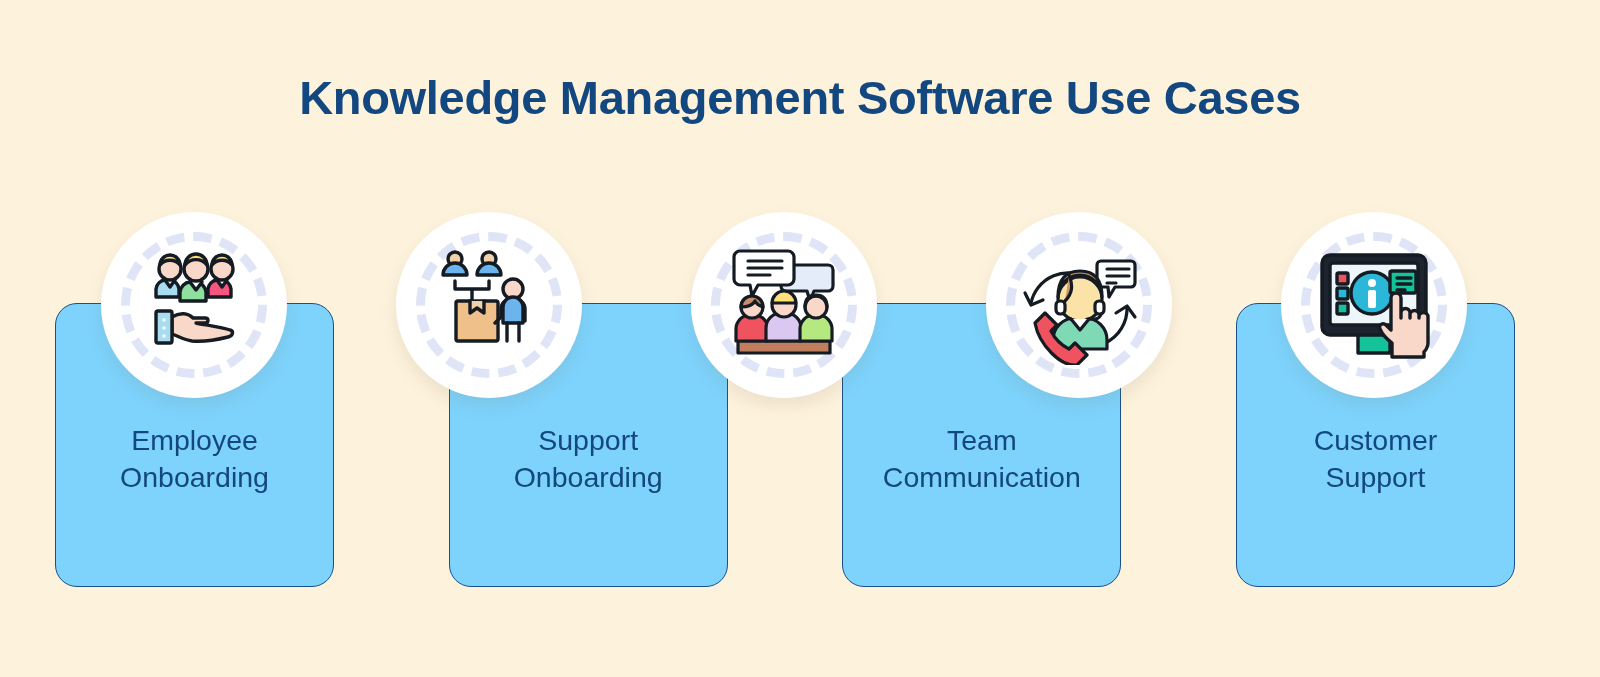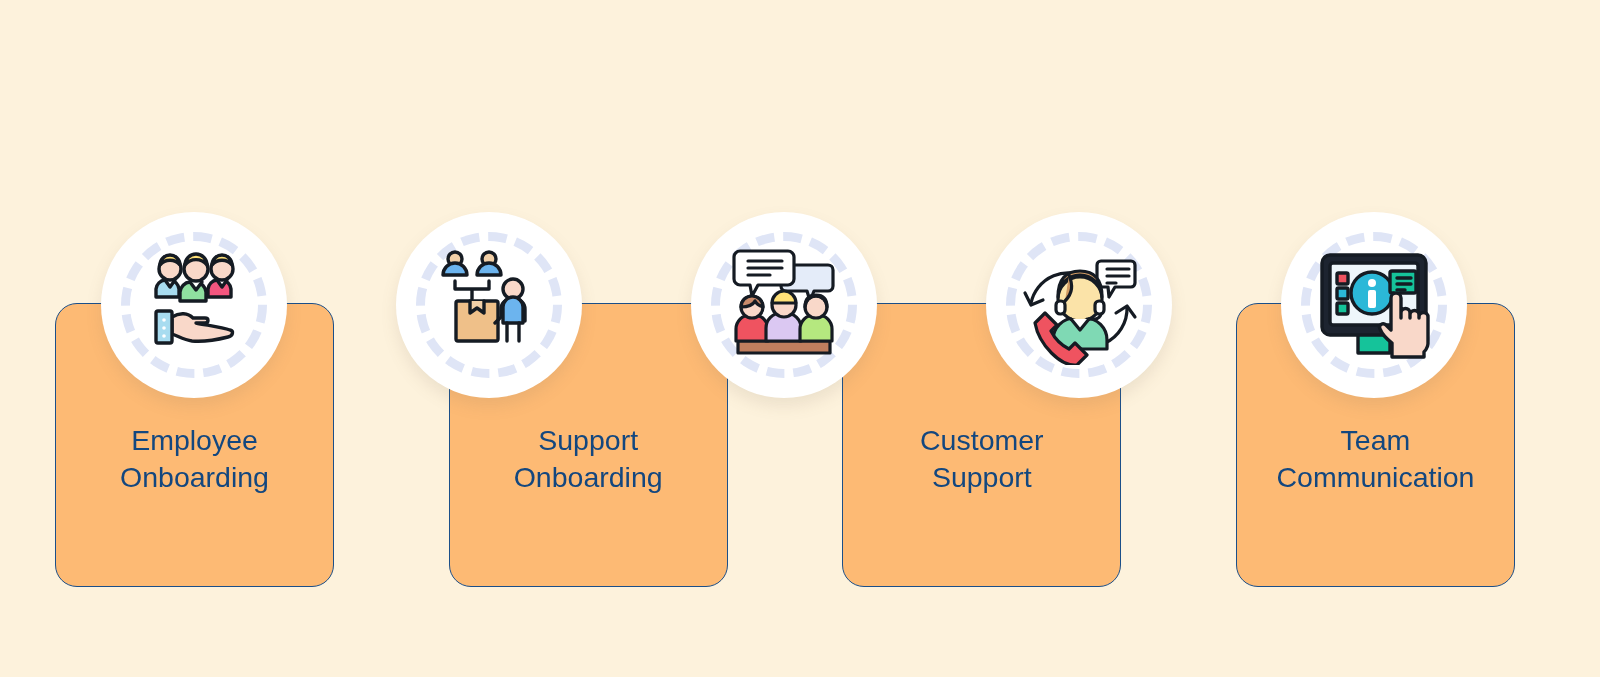--- a/index.html
+++ b/index.html
@@ -43,21 +43,21 @@
     height: 285px;
     display: flex;
     justify-content: space-between;
   }
 
   .card {
     position: relative;
     width: 279px;
     height: 284px;
     box-sizing: border-box;
-    background: #fdba74;
+    background: #7dd3fc;
     border: 1.6px solid #1b4f89;
     border-radius: 22px;
   }
 
   .card-label {
     position: absolute;
     left: 0;
     right: 0;
     top: 118px;
     text-align: center;
@@ -105,41 +105,42 @@
   .b2 { left: 396px; }
   .b3 { left: 691px; }
   .b4 { left: 986px; }
   .b5 { left: 1281px; }
 </style>
 </head>
 <body>
 
 <div class="page">
 
+  <div class="title">Knowledge Management Software Use Cases</div>
 
   <div class="cards-row">
 
     <div class="card">
       <div class="card-label">Employee
 Onboarding</div>
     </div>
 
     <div class="card">
       <div class="card-label">Support
 Onboarding</div>
     </div>
 
     <div class="card">
+      <div class="card-label">Team
+Communication</div>
+    </div>
+
+    <div class="card">
       <div class="card-label">Customer
 Support</div>
-    </div>
-
-    <div class="card">
-      <div class="card-label">Team
-Communication</div>
     </div>
 
 
   </div>
 
   <div class="badge b1">
     <div class="badge-ring"></div>
     <div class="badge-art">
       <svg viewBox="0 0 120 120" xmlns="http://www.w3.org/2000/svg">
         <g stroke="#151b23" stroke-width="3.4" stroke-linejoin="round" stroke-linecap="round">

